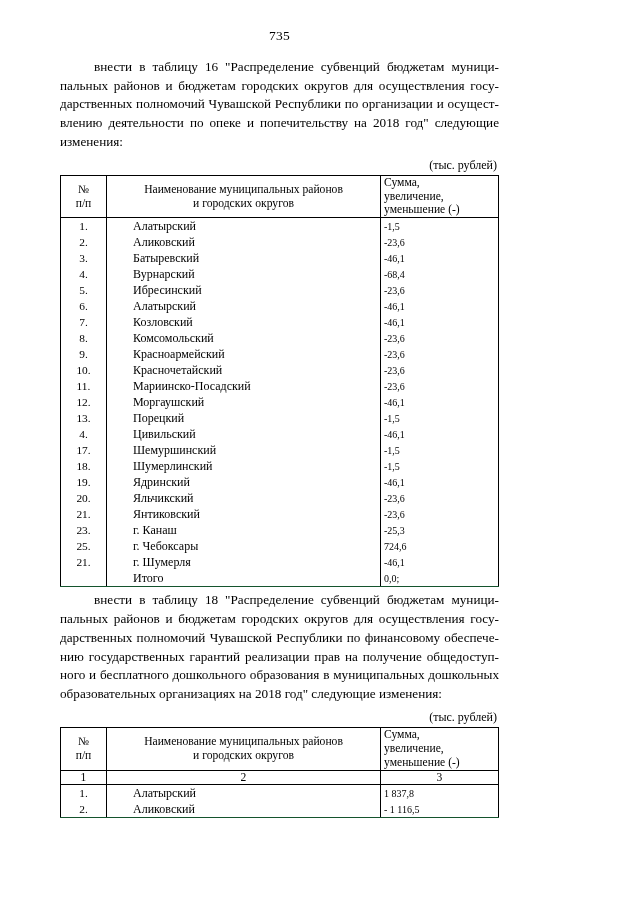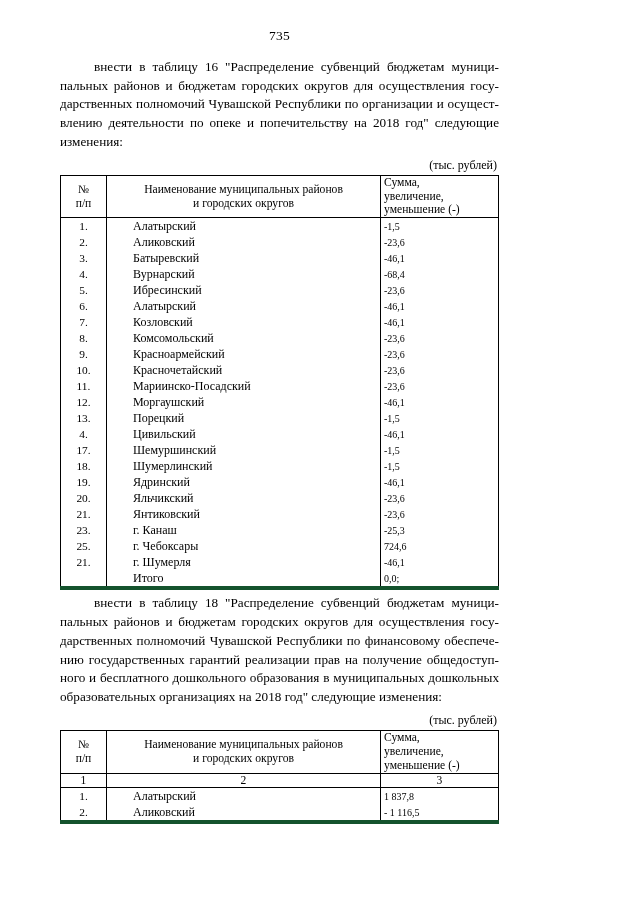--- a/index.html
+++ b/index.html
@@ -86,21 +86,21 @@
     padding-bottom: 0.5px;
   }
   
   table.borderless-body tbody td {
     border-left: 1px solid #000;
     border-right: 1px solid #000;
     border-top: none;
     border-bottom: none;
   }
   table.borderless-body tbody tr:last-child td {
-    border-bottom: 4px solid #14532d;
+    border-bottom: 1px solid #14532d;
   }
   table.borderless-body tbody tr:first-child td {
     border-top: 1px solid #000;
   }
   .totals-row td.col-name { padding-left: 26px; }
   .colnum-row td {
     text-align: center;
     font-size: 11.4px;
     padding: 0.5px 3px;
   }

